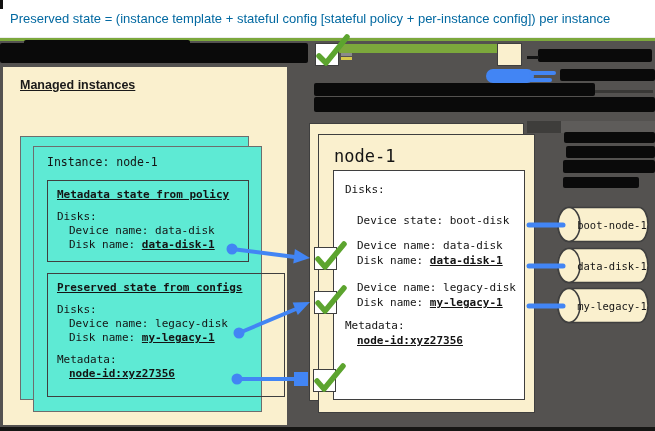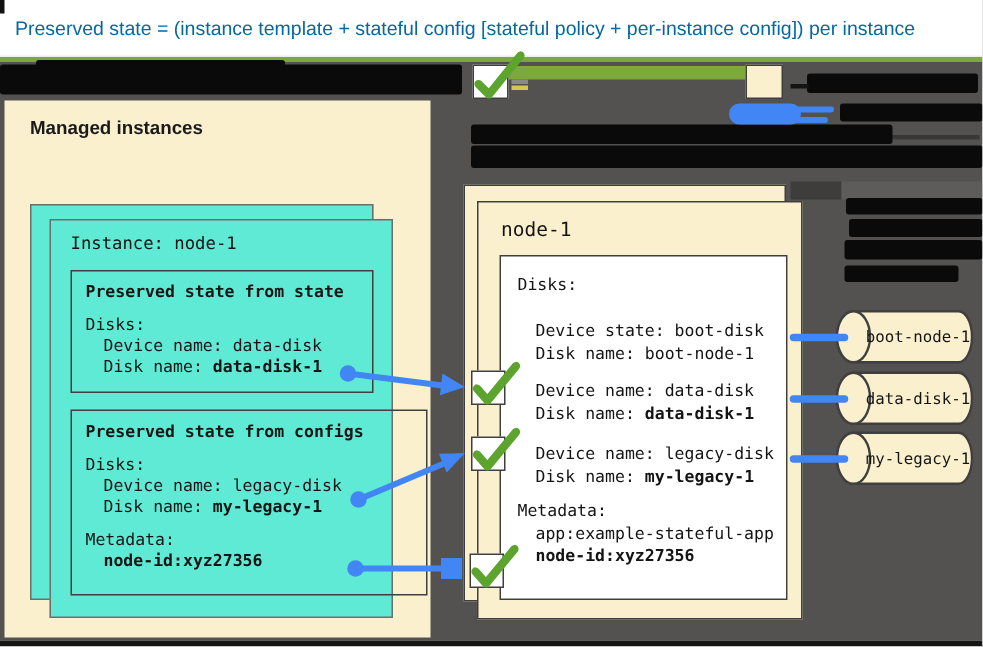--- a/index.html
+++ b/index.html
@@ -22,40 +22,40 @@
   .legend-greenbar{left:338px;top:44px;width:159px;height:9px;background:#7CA83C;z-index:5;}
   .eq-top{left:341px;top:53px;width:11px;height:2.5px;background:#8a8a8a;z-index:6;}
   .eq-bot{left:341px;top:57px;width:11px;height:3px;background:#D6C84A;z-index:6;}
   .legend-dash{left:527px;top:56px;width:12px;height:3px;background:#141414;z-index:6;}
   .blue-pill{left:486px;top:69px;width:48px;height:14px;background:#4285F4;border-radius:7px;z-index:6;}
   .blue-l1{left:529px;top:71px;width:27px;height:4px;background:#4285F4;border-radius:2px;z-index:6;}
   .blue-l2{left:529px;top:78px;width:23px;height:4px;background:#4285F4;border-radius:2px;z-index:6;}
   
   .left-panel{left:3px;top:67px;width:284px;height:358px;background:#FAF0CE;z-index:4;}
   .lp-header{left:17px;top:10px;width:260px;font-size:12.5px;line-height:17px;color:#1a1a1a;}
-  .bold{font-weight:bold;}
+  .bold{font-weight:bold;text-decoration:underline;}
   .card{background:#5eead4;border:1.5px solid #6d6d6d;box-sizing:border-box;}
   .back-card{left:17px;top:69px;width:229px;height:264px;}
   .front-card{left:30px;top:79px;width:229px;height:266px;}
   .mono{font-family:"DejaVu Sans Mono",monospace;color:#141414;}
   .card-title{left:13px;top:8px;font-size:11.5px;white-space:pre;}
   .inner-box{border:1.5px solid #3f3f3f;box-sizing:border-box;padding:7px 0 0 9px;font-size:11px;line-height:14px;}
   .box1{left:13px;top:33px;width:202px;height:82px;}
   .box2{left:13px;top:126px;width:238px;height:124px;}
   .line{white-space:pre;}
   .ind{padding-left:12px;}
   .gap8{height:8px;}
   .gap10{height:10px;}
   .gap12{height:12px;}
   .gap16{height:16px;}
   
   .rcard{background:#FAF0CE;border:1.5px solid #3f3f3f;box-sizing:border-box;}
   .back-card-r{left:309px;top:123px;width:215px;height:278px;z-index:4;}
   .front-card-r{left:318px;top:134px;width:217px;height:279px;z-index:5;}
-  .rp-title{left:15px;top:11px;font-size:13px;}
+  .rp-title{left:15px;top:11px;font-size:17px;}
   .rp-inner{left:14px;top:35px;width:192px;height:230px;background:#fff;border:1.5px solid #3f3f3f;box-sizing:border-box;
             padding:11px 0 0 11px;font-size:11px;line-height:15px;}
   
   .checkbox{width:23px;height:23px;background:#fff;border:1.5px solid #3f3f3f;box-sizing:border-box;z-index:8;}
   
   .cyl{width:96px;height:38px;z-index:6;}
   .cyl-label{position:absolute;left:16px;right:2px;top:0;height:38px;line-height:38px;text-align:center;
              font-family:"DejaVu Sans Mono",monospace;font-size:10.5px;color:#141414;white-space:nowrap;}
   
   #overlay{position:absolute;left:0;top:0;width:655px;height:431px;z-index:20;pointer-events:none;}
@@ -98,21 +98,21 @@
 
   <div class="abs left-panel">
     <div class="abs lp-header">
       <div class="bold">Managed instances</div>
     </div>
     <div class="abs card back-card"></div>
     <div class="abs card front-card">
       <div class="abs card-title mono">Instance: node-1</div>
 
       <div class="abs inner-box box1 mono">
-        <div class="line bold">Preserved state from state</div>
+        <div class="line bold">Metadata state from policy</div>
         <div class="gap8"></div>
         <div class="line">Disks:</div>
         <div class="line ind">Device name: data-disk</div>
         <div class="line ind"><span>Disk name: </span><span class="bold">data-disk-1</span></div>
       </div>
 
       <div class="abs inner-box box2 mono">
         <div class="line bold">Preserved state from configs</div>
         <div class="gap8"></div>
         <div class="line">Disks:</div>
@@ -125,30 +125,28 @@
     </div>
   </div>
 
   <div class="abs rcard back-card-r"></div>
   <div class="abs rcard front-card-r">
     <div class="abs rp-title mono">node-1</div>
     <div class="abs rp-inner mono">
       <div class="line">Disks:</div>
       <div class="gap16"></div>
       <div class="line ind">Device state: boot-disk</div>
-      <div class="line ind"><span>Disk name: </span><span>boot-node-1</span></div>
       <div class="gap10"></div>
       <div class="line ind">Device name: data-disk</div>
       <div class="line ind"><span>Disk name: </span><span class="bold">data-disk-1</span></div>
       <div class="gap12"></div>
       <div class="line ind">Device name: legacy-disk</div>
       <div class="line ind"><span>Disk name: </span><span class="bold">my-legacy-1</span></div>
       <div class="gap8"></div>
       <div class="line">Metadata:</div>
-      <div class="line ind">app:example-stateful-app</div>
       <div class="line ind bold">node-id:xyz27356</div>
     </div>
   </div>
 
   <div class="abs checkbox" style="left:314px;top:247px;"></div>
   <div class="abs checkbox" style="left:314px;top:291px;"></div>
   <div class="abs checkbox" style="left:313px;top:369px;"></div>
 
   <div class="abs cyl" style="left:557px;top:206px;">
     <svg width="96" height="38">

